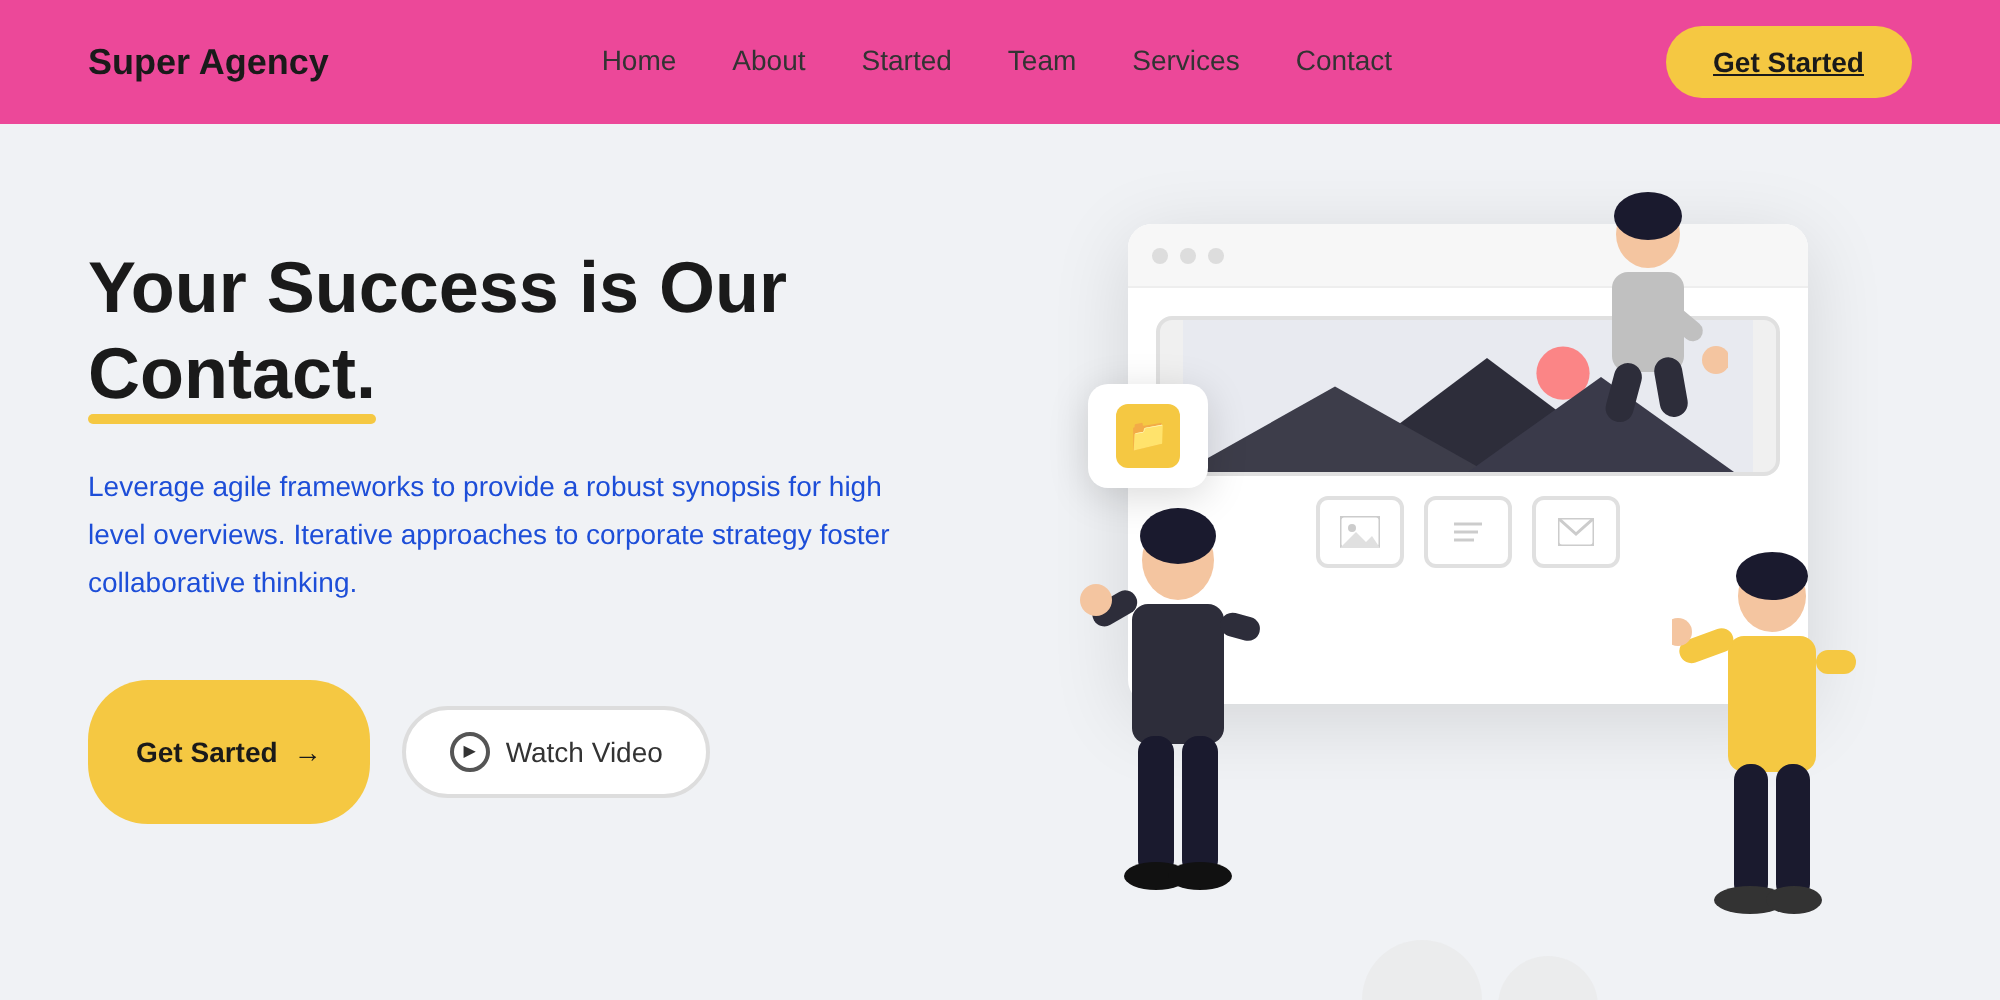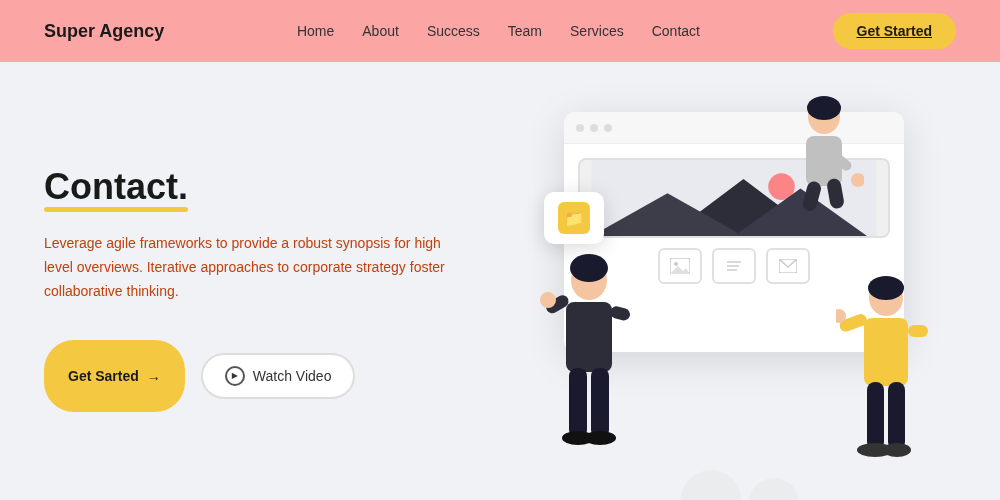--- a/index.html
+++ b/index.html
@@ -11,21 +11,21 @@
       overflow: hidden;
     }
 
     
     .navbar {
       display: flex;
       align-items: center;
       justify-content: space-between;
       padding: 0 44px;
       height: 62px;
-      background: #fca5a5;
+      background: #ec4899;
     }
     .nav-logo {
       font-size: 18px;
       font-weight: 700;
       color: #1a1a1a;
     }
     .nav-links {
       display: flex;
       align-items: flex-end;
       gap: 28px;
@@ -79,21 +79,21 @@
       bottom: -4px;
       left: 0;
       width: 100%;
       height: 5px;
       background: #f5c842;
       border-radius: 3px;
     }
     .hero-desc {
       margin-top: 24px;
       font-size: 14px;
-      color: #c2410c;
+      color: #1d4ed8;
       line-height: 1.7;
       max-width: 420px;
     }
     .hero-buttons {
       display: flex;
       gap: 16px;
       margin-top: 36px;
       align-items: center;
     }
     .btn-primary {
@@ -276,32 +276,32 @@
     }
   </style>
 </head>
 <body>
 
 <nav class="navbar">
   <span class="nav-logo">Super Agency</span>
   <ul class="nav-links">
     <li><a href="#">Home</a></li>
     <li><a href="#">About</a></li>
-    <li><a href="#">Success</a></li>
+    <li><a href="#">Started</a></li>
     <li><a href="#">Team</a></li>
     <li><a href="#">Services</a></li>
     <li><a href="#">Contact</a></li>
   </ul>
   <button class="nav-cta">Get Started</button>
 </nav>
 
 <section class="hero">
   <div class="hero-text">
     <h1 class="hero-title">
-      <br>
+      <span>Your Success is Our</span><br>
       <span class="underline-yellow">Contact.</span>
     </h1>
     <p class="hero-desc">Leverage agile frameworks to provide a robust synopsis for high level overviews. Iterative approaches to corporate strategy foster collaborative thinking.</p>
     <div class="hero-buttons">
       <button class="btn-primary">
         <span>Get Sarted</span>
         <span>→</span>
       </button>
       <button class="btn-secondary">
         <span class="play-icon">▶</span>

